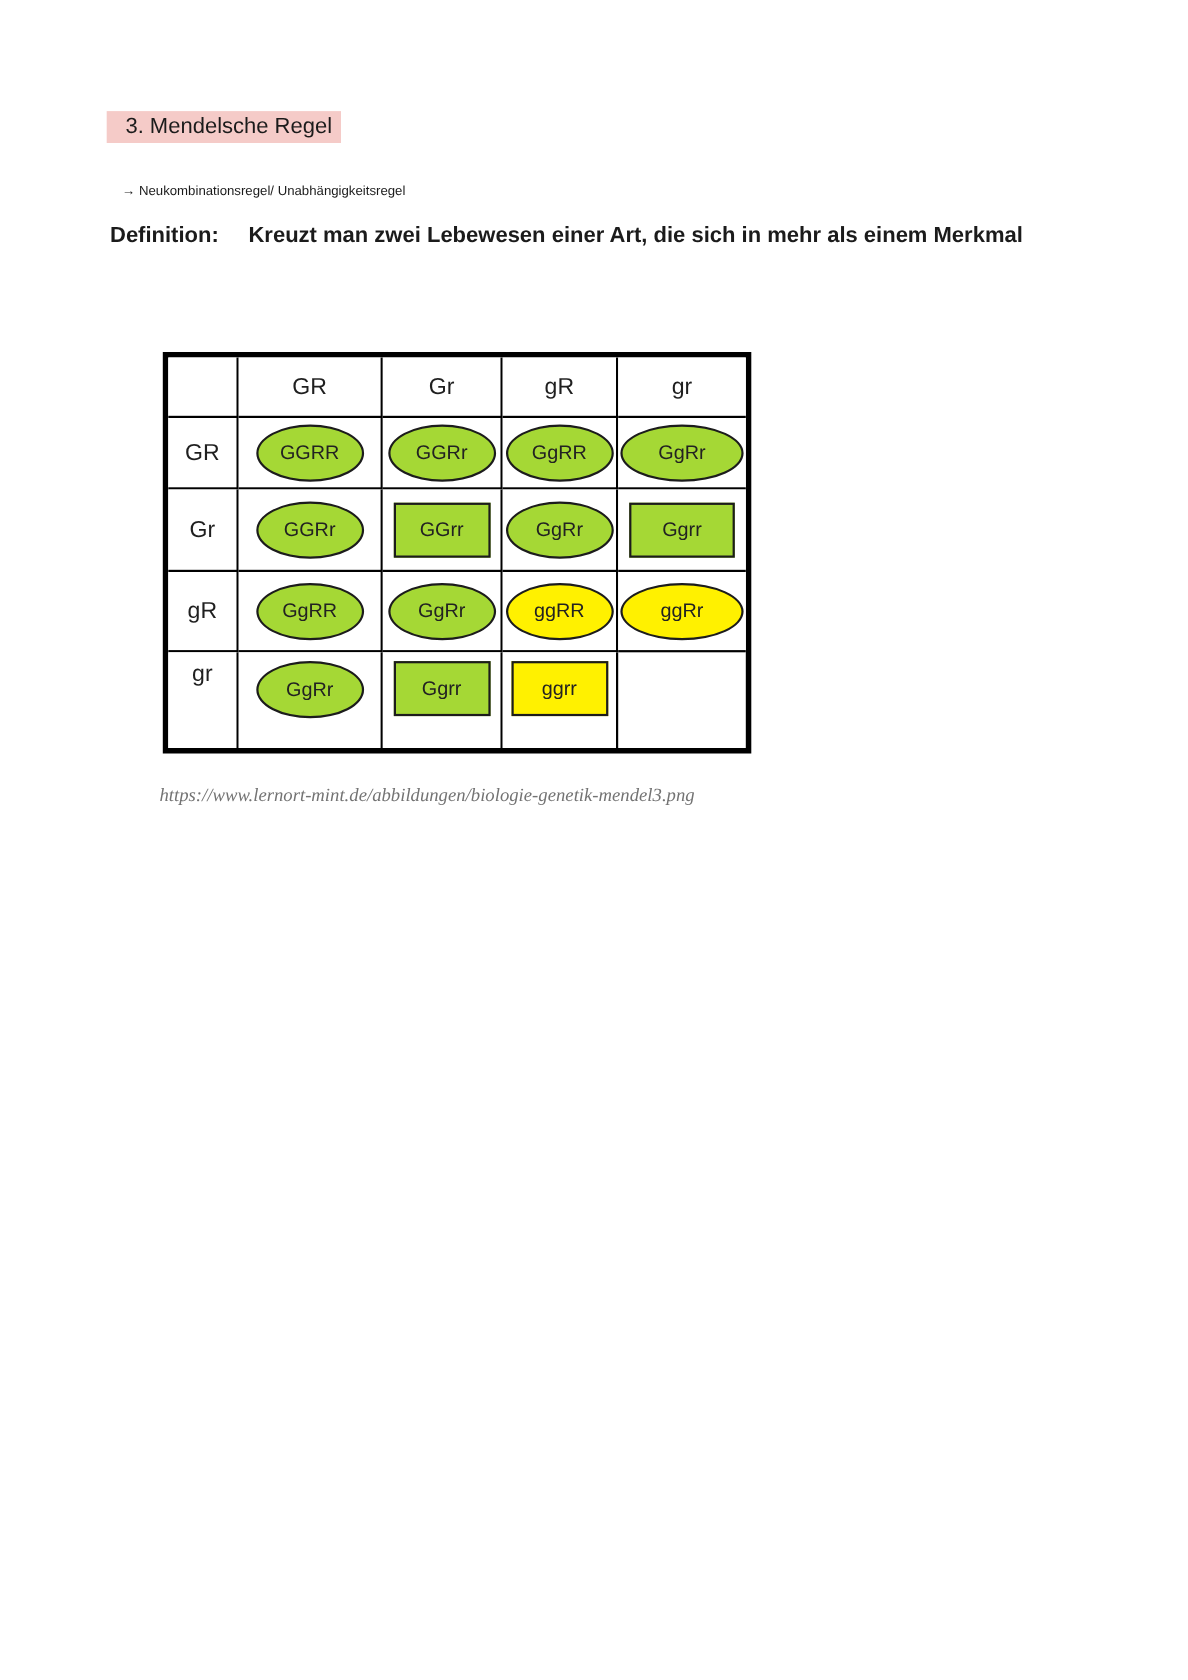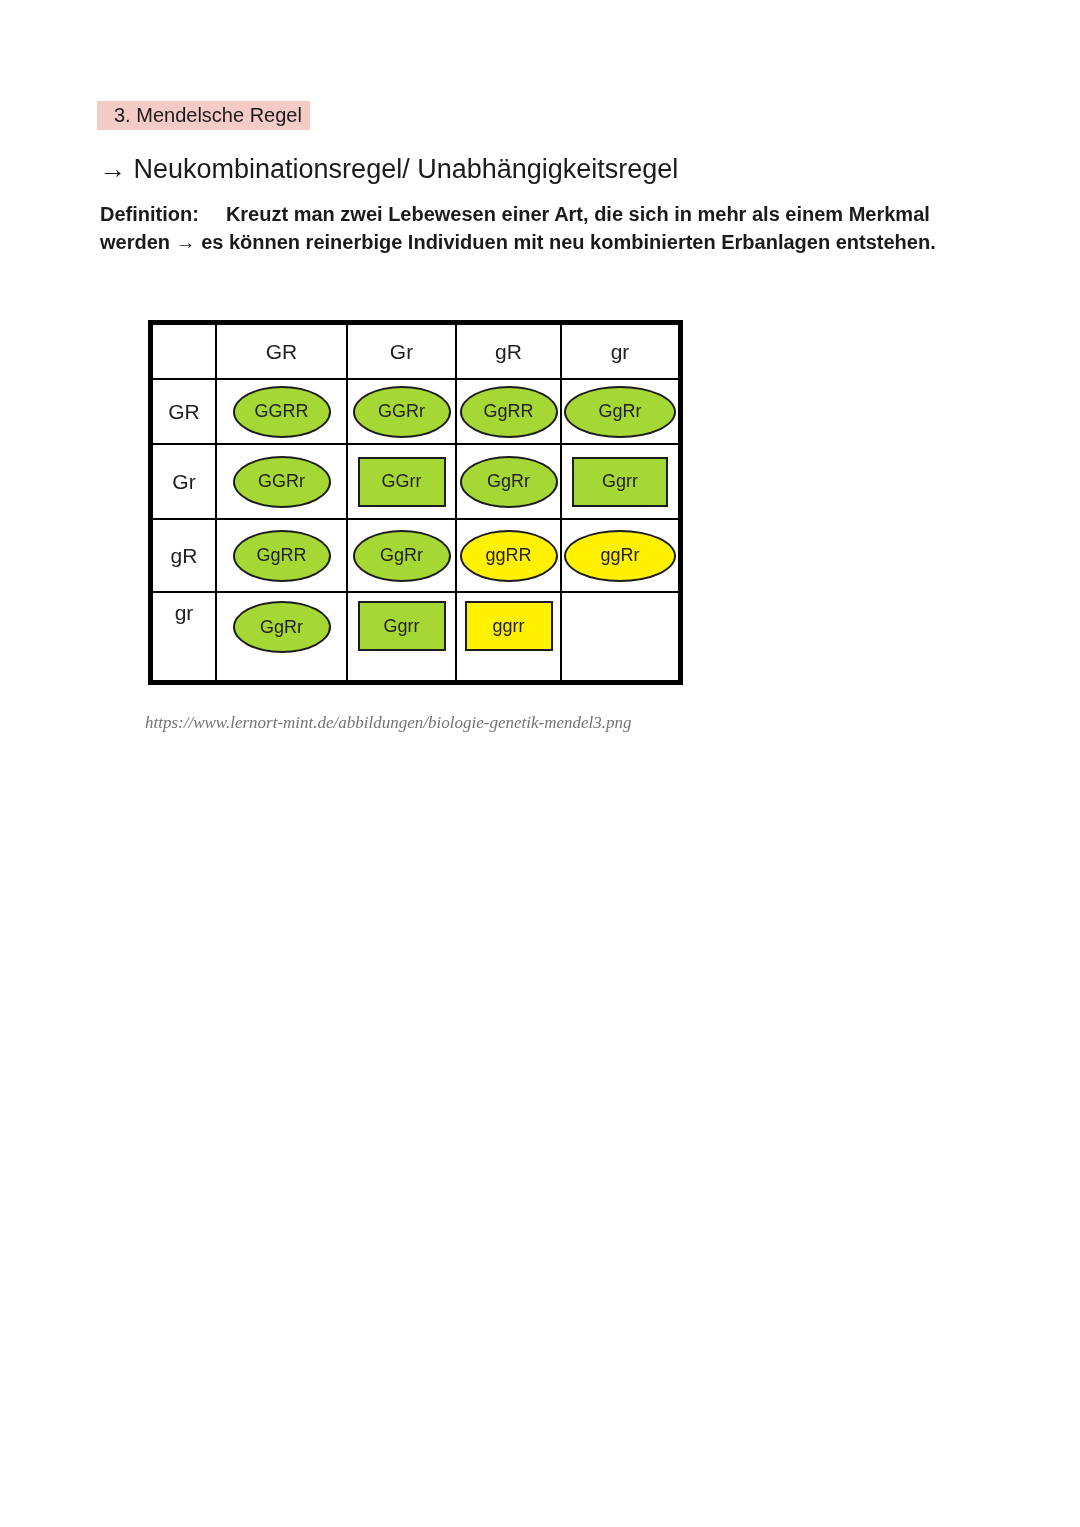--- a/index.html
+++ b/index.html
@@ -12,22 +12,22 @@
 
   
   .title-wrap{position:absolute;top:101px;left:97px;}
   .title-highlight{
     background:#F5CBC8;font-size:20px;line-height:29px;
     padding:0 8px 0 17px;display:inline-block;white-space:nowrap;
   }
 
   
   .subtitle{
-    position:absolute;top:154px;left:99px;margin:0;
-    font-size:27px;white-space:nowrap;
+    position:absolute;top:154px;left:99px;margin:12px;
+    font-size:12px;white-space:nowrap;
   }
 
   
   .definition{position:absolute;top:201px;left:100px;margin:0;font-size:20px;line-height:27.5px;font-weight:bold;}
   .def-line{display:block;white-space:nowrap;}
   .def-gap{display:inline-block;width:27px;}
 
   
   .punnett{
     position:absolute;top:320px;left:148px;
@@ -71,21 +71,20 @@
 <div class="page">
 
   <div class="title-wrap">
     <span class="title-highlight">3. Mendelsche Regel</span>
   </div>
 
   <p class="subtitle">→ Neukombinationsregel/ Unabhängigkeitsregel</p>
 
   <p class="definition">
     <span class="def-line"><span>Definition:</span><span class="def-gap"></span><span>Kreuzt man zwei Lebewesen einer Art, die sich in mehr als einem Merkmal</span></span>
-    <span class="def-line">werden → es können reinerbige Individuen mit neu kombinierten Erbanlagen entstehen.</span>
   </p>
 
   <div class="punnett">
 
     <div class="pcell"></div>
     <div class="pcell">
         <span class="head-label">GR</span>
       </div>
     <div class="pcell">
         <span class="head-label">Gr</span>

